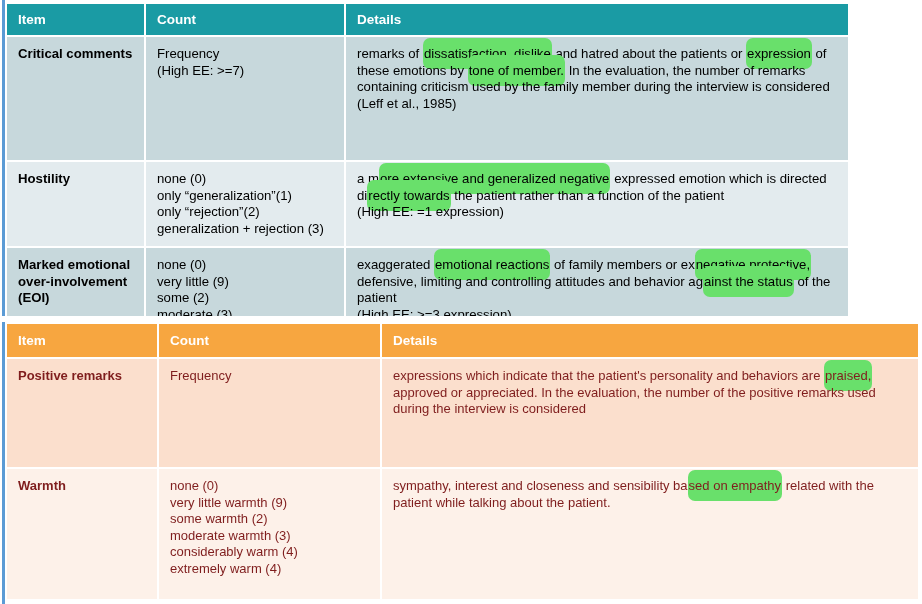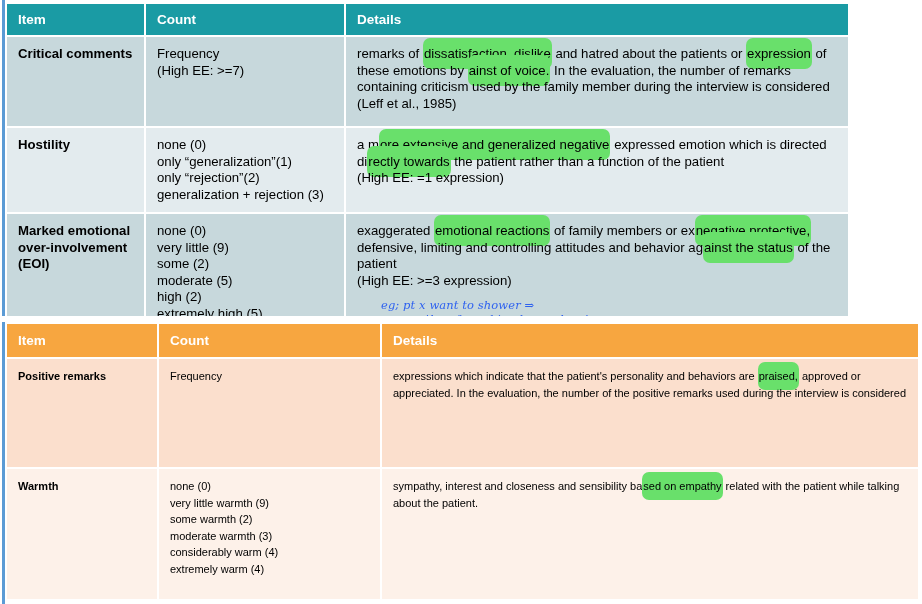--- a/index.html
+++ b/index.html
@@ -82,22 +82,22 @@
     color: #ffffff;
     font-size: 13.5px;
     font-weight: bold;
     text-align: left;
     height: 34px;
     padding-top: 9px;
     padding-bottom: 9px;
     box-sizing: border-box;
   }
   #table-positive tbody td {
-    font-size: 11px;
-    color: #000000;
+    font-size: 13px;
+    color: #7f1d1d;
     line-height: 16.5px;
   }
   #table-positive tbody tr.shade-a td { background: #fbdfcd; }
   #table-positive tbody tr.shade-b td { background: #fdf1e9; }
 
   .item-cell { font-weight: bold; }
 
   .line { display: block; }
 
   
@@ -147,45 +147,45 @@
       <col style="width:504px">
     </colgroup>
     <thead>
       <tr>
         <th>Item</th>
         <th>Count</th>
         <th>Details</th>
       </tr>
     </thead>
     <tbody>
-      <tr class="shade-a" style="height:91px">
+      <tr class="shade-a" style="height:125px">
         <td class="item-cell">Critical comments</td>
         <td>
             <span class="line">Frequency</span>
             <span class="line">(High EE: &gt;=7)</span>
           </td>
-        <td>remarks of <span class="hl">dissatisfaction, dislike</span> and hatred about the patients or <span class="hl">expression</span> of these emotions by <span class="hl">ainst of voice.</span> In the evaluation, the number of remarks containing criticism used by the family member during the interview is considered (Leff et al., 1985)</td>
+        <td>remarks of <span class="hl">dissatisfaction, dislike</span> and hatred about the patients or <span class="hl">expression</span> of these emotions by <span class="hl">tone of member.</span> In the evaluation, the number of remarks containing criticism used by the family member during the interview is considered (Leff et al., 1985)</td>
       </tr>
       <tr class="shade-b" style="height:74px">
         <td class="item-cell">Hostility</td>
         <td>
             <span class="line">none (0)</span>
             <span class="line">only “generalization”(1)</span>
             <span class="line">only “rejection”(2)</span>
             <span class="line">generalization + rejection (3)</span>
           </td>
         <td>a m<span class="hl">ore extensive and generalized negative</span> expressed emotion which is directed<br>di<span class="hl">rectly towards</span> the patient rather than a function of the patient<br>(High EE: =1 expression)</td>
       </tr>
       <tr class="shade-a" style="height:106px">
         <td class="item-cell">Marked emotional over-involvement (EOI)</td>
         <td>
             <span class="line">none (0)</span>
             <span class="line">very little (9)</span>
             <span class="line">some (2)</span>
-            <span class="line">moderate (5)</span>
+            <span class="line">moderate (3)</span>
             <span class="line">high (2)</span>
             <span class="line">extremely high (5)</span>
           </td>
         <td>exaggerated <span class="hl">emotional reactions</span> of family members or ex<span class="hl">negative protective,</span><br>defensive, limiting and controlling attitudes and behavior ag<span class="hl">ainst the status</span> of the patient<br>(High EE: &gt;=3 expression)<span class="handwriting">
               <span class="hw-line1">eg; pt x want to shower ⇒</span>
               <span class="hw-line2">then force him dun and water .</span>
             </span></td>
       </tr>
     </tbody>
   </table>

